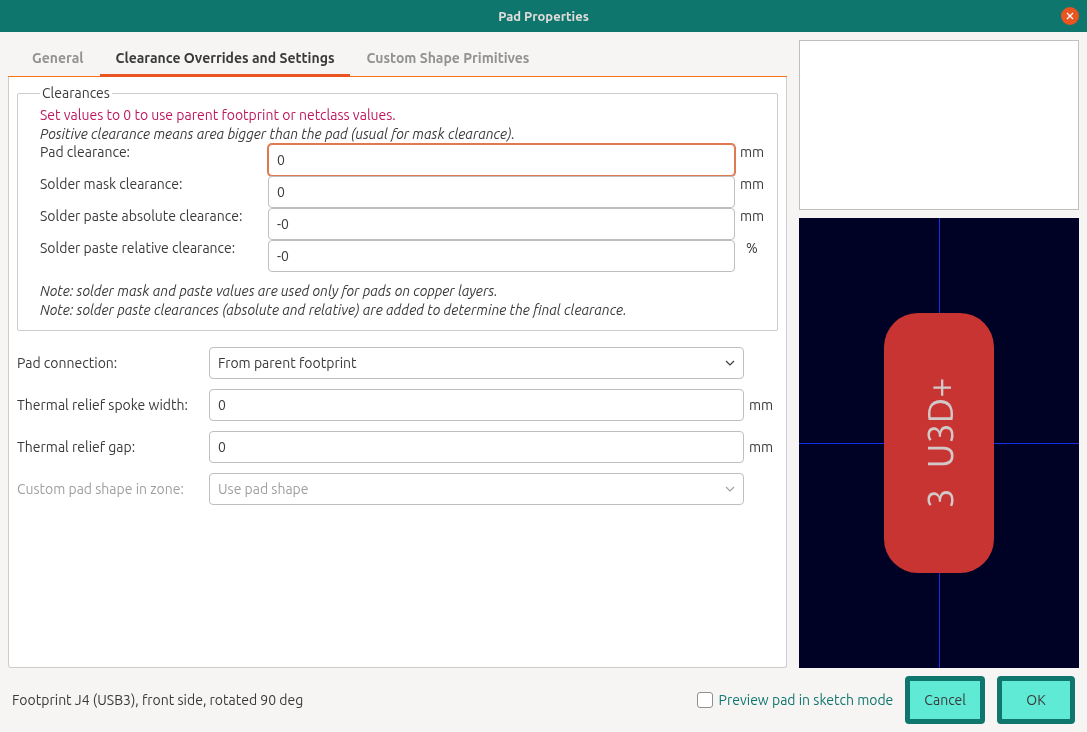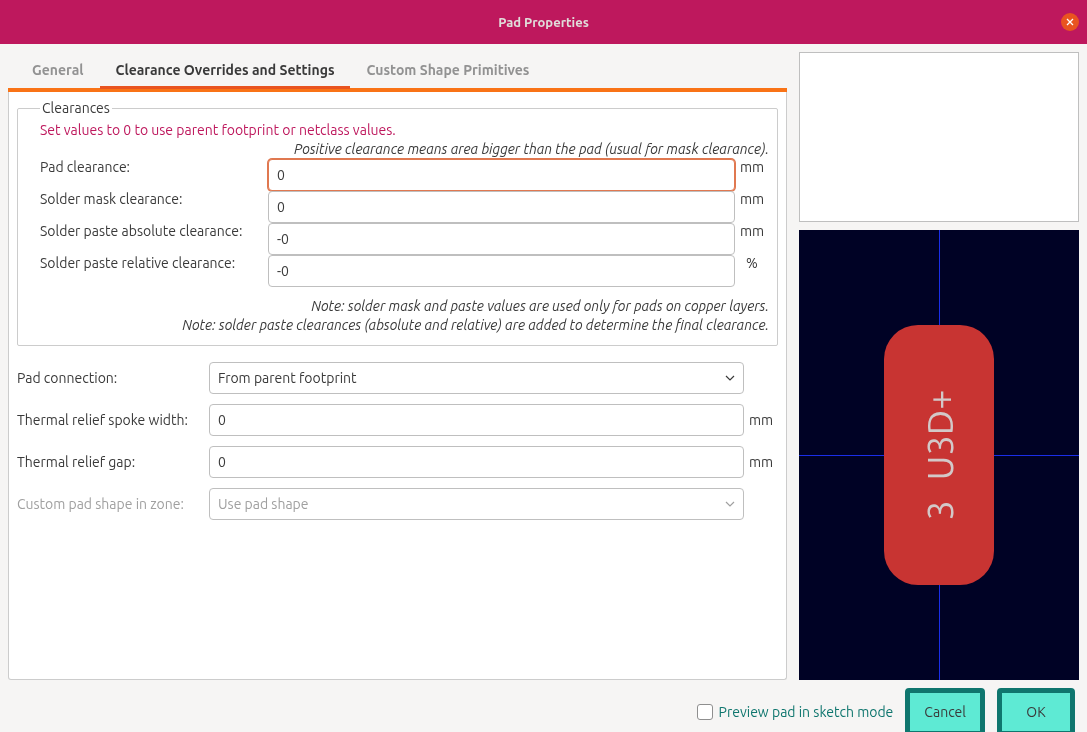--- a/index.html
+++ b/index.html
@@ -1,31 +1,31 @@
 <!DOCTYPE html>
 <html><head>
   <meta charset="utf-8">
   <style>
     * { box-sizing: border-box; margin: 0; padding: 0; font-family: Ubuntu, "Segoe UI", sans-serif; }
     body { width: 1087px; height: 732px; background: #f6f5f4; overflow: hidden; }
-    .titlebar { height: 44px; background: #be185d; display: flex; align-items: center; justify-content: center; position: relative; }
+    .titlebar { height: 32px; background: #0f766e; display: flex; align-items: center; justify-content: center; position: relative; }
     .titlebar-title { color: #e0ddda; font-size: 13px; font-weight: 600; }
     .close-btn { position: absolute; right: 8px; width: 18px; height: 18px; border-radius: 50%; background: #e95420; display: flex; align-items: center; justify-content: center; cursor: pointer; }
     .close-btn svg { width: 8px; height: 8px; }
     .dialog-body { padding: 8px; height: 700px; display: flex; flex-direction: column; }
     .main-area { display: flex; flex: 1; gap: 12px; min-height: 0; }
     .left-panel { flex: 1; display: flex; flex-direction: column; min-width: 0; }
-    .tabs { display: flex; border-bottom: 4px solid #f97316; padding-left: 8px; }
+    .tabs { display: flex; border-bottom: 1px solid #f97316; padding-left: 8px; }
     .tab { padding: 10px 16px 8px; font-size: 14px; font-weight: 700; color: #929292; cursor: pointer; border-bottom: 2px solid transparent; }
     .tab.active { color: #3a3a3a; border-bottom: 3px solid #e95420; margin-bottom: -1px; }
     .tab-content { border: 1px solid #cccccc; border-top: none; border-radius: 0 0 3px 3px; padding: 8px 8px 0 8px; flex: 1; background: #fff; }
     fieldset { border: 1px solid #cccccc; border-radius: 2px; padding: 6px 8px 10px 22px; margin-bottom: 16px; }
     legend { font-size: 14px; color: #3a3a3a; padding: 0 2px; }
     .intro-line { font-size: 14px; color: #be185d; margin-bottom: 2px; }
-    .italic-note { font-style: italic; font-size: 14px; color: #3a3a3a; line-height: 1.35; text-align: right; }
+    .italic-note { font-style: italic; font-size: 14px; color: #3a3a3a; line-height: 1.35; }
     .section-notes { margin-top: 10px; }
     .form-row { display: flex; align-items: flex-start; margin-top: 0; }
     .form-row2 { display: flex; align-items: center; margin-top: 10px; }
     .label-col { flex: 0 0 228px; font-size: 14px; color: #3a3a3a; }
     .label-col2 { flex: 0 0 192px; font-size: 14px; color: #3a3a3a; }
     .label-disabled { color: #a0a0a0; }
     .input-col { flex: 1; }
     .unit-col { flex: 0 0 34px; text-align: center; font-size: 14px; color: #3a3a3a; }
     input[type=text], .select { width: 100%; height: 32px; border: 1px solid #bfbfbf; border-radius: 4px; padding: 0 8px; font-size: 14px; background: #fff; color: #3a3a3a; }
     input.focused { border-color: #e07850; box-shadow: 0 0 0 1px #e07850; }
@@ -155,20 +155,21 @@
         <div class="pad"></div>
         <div class="pad-text">
           <span>3</span>
           <span>U3D+</span>
         </div>
       </div>
     </div>
   </div>
 
   <div class="bottom-bar">
+    <div class="status-text">Footprint J4 (USB3), front side, rotated 90 deg</div>
     <div class="spacer"></div>
     <label class="checkbox-wrap">
       <span class="checkbox"></span>
       <span>Preview pad in sketch mode</span>
     </label>
     <button class="btn">Cancel</button>
     <button class="btn">OK</button>
   </div>
 </div>
 

